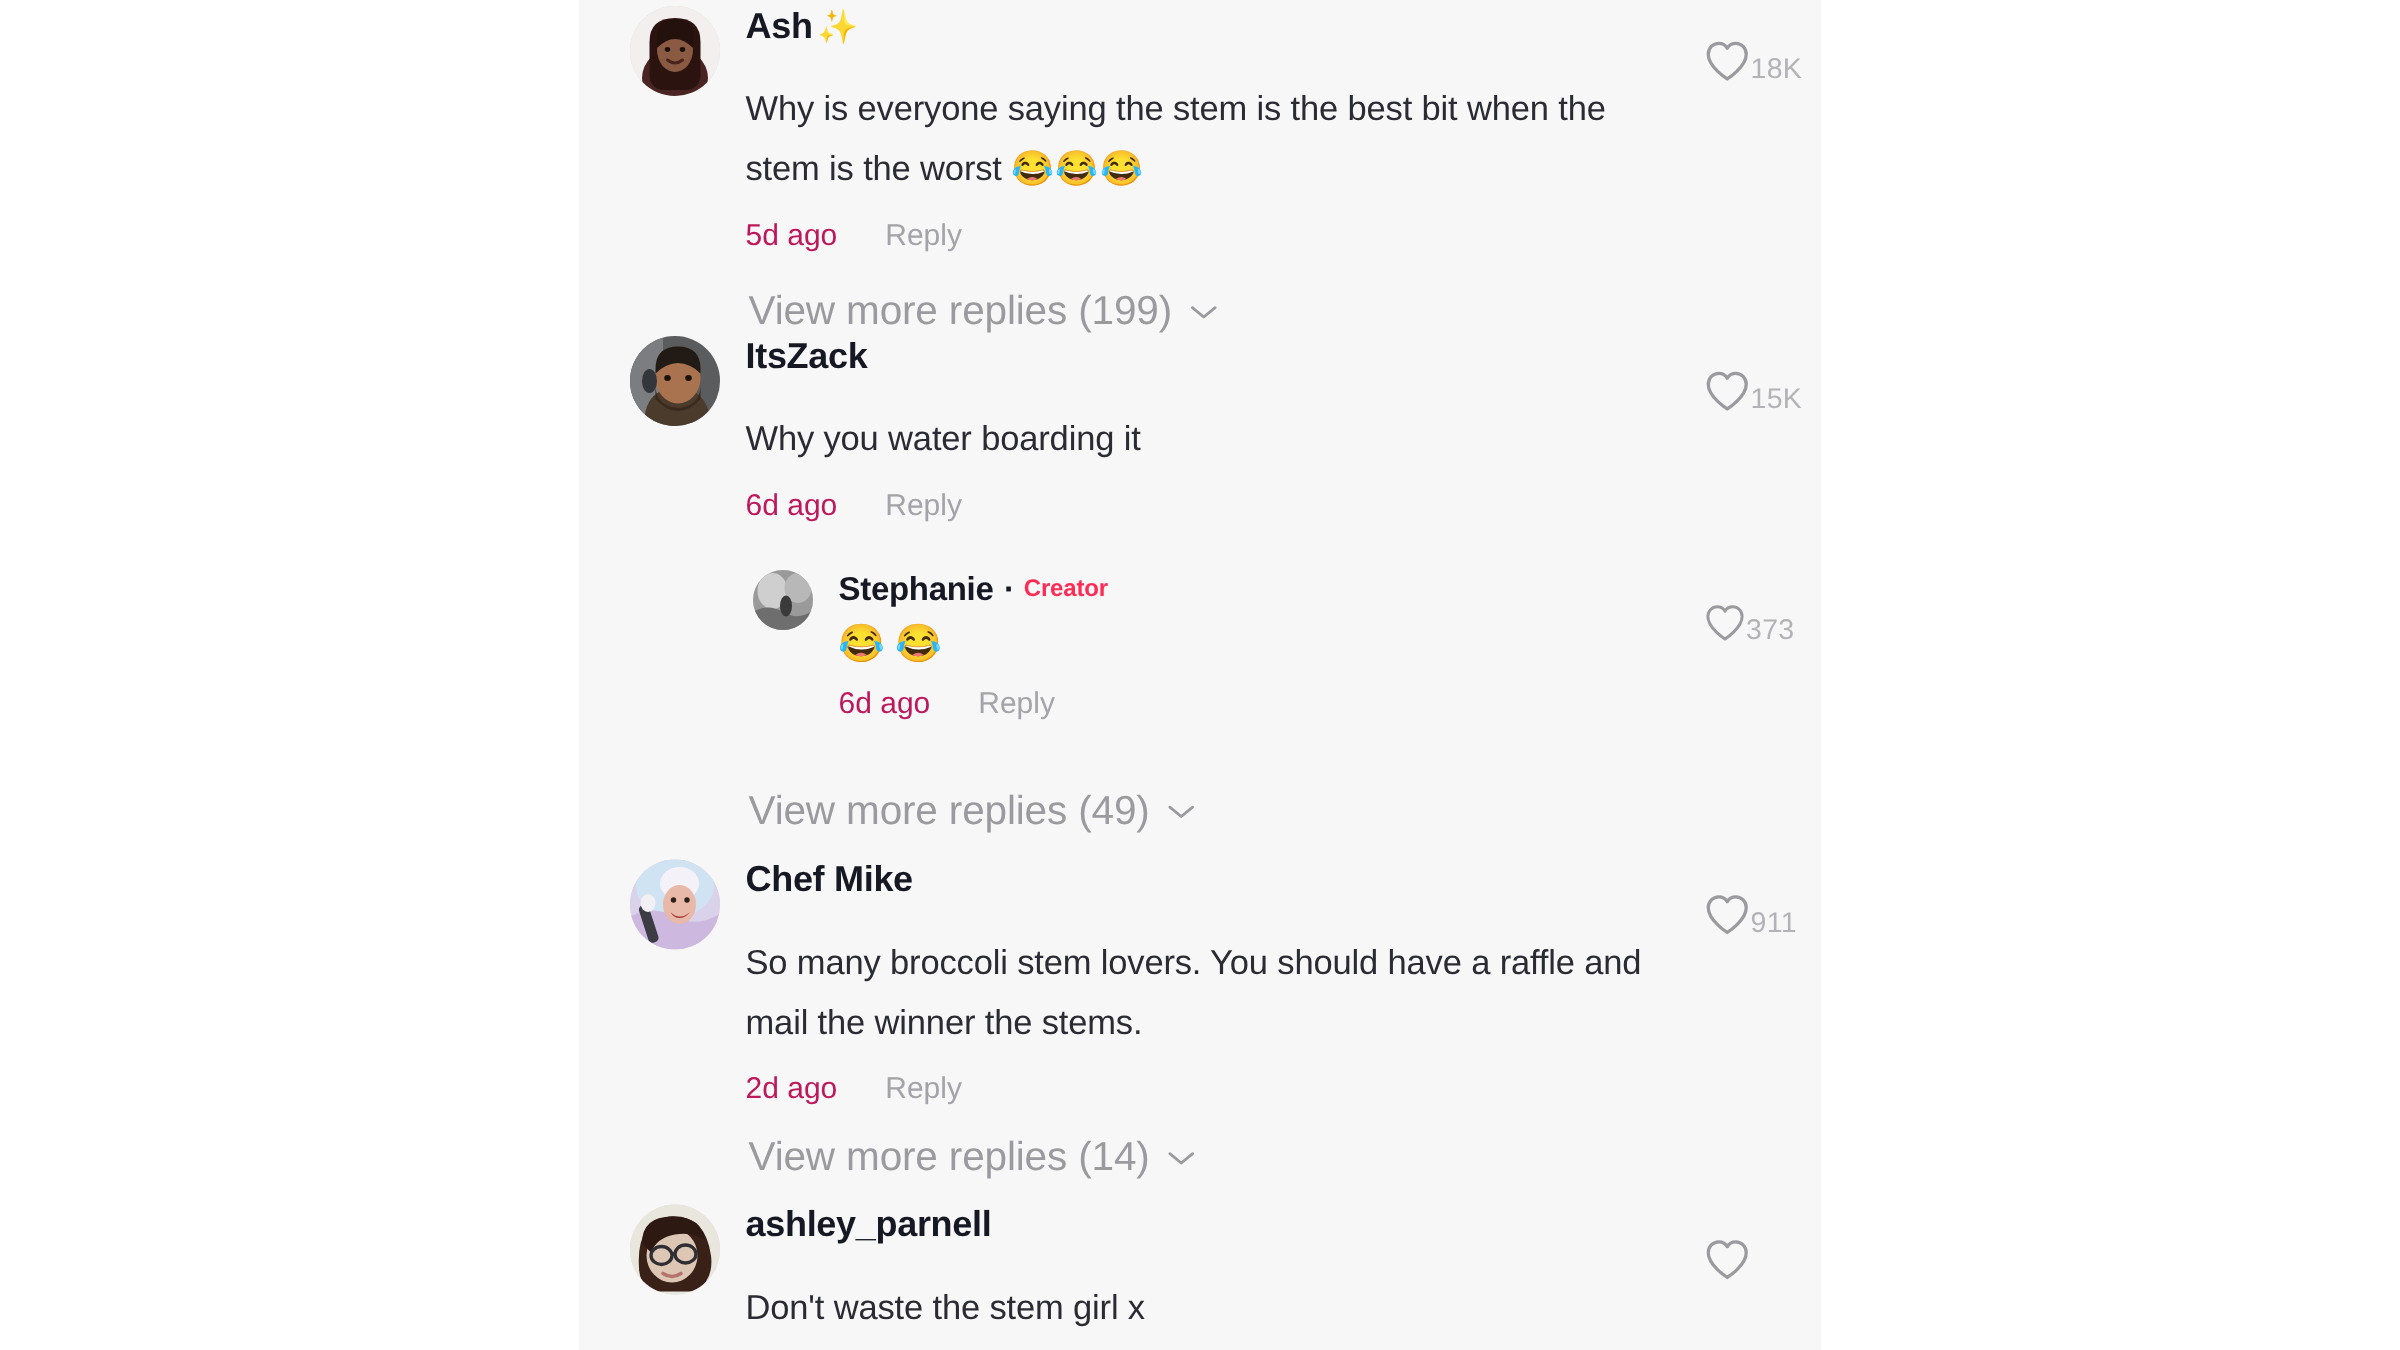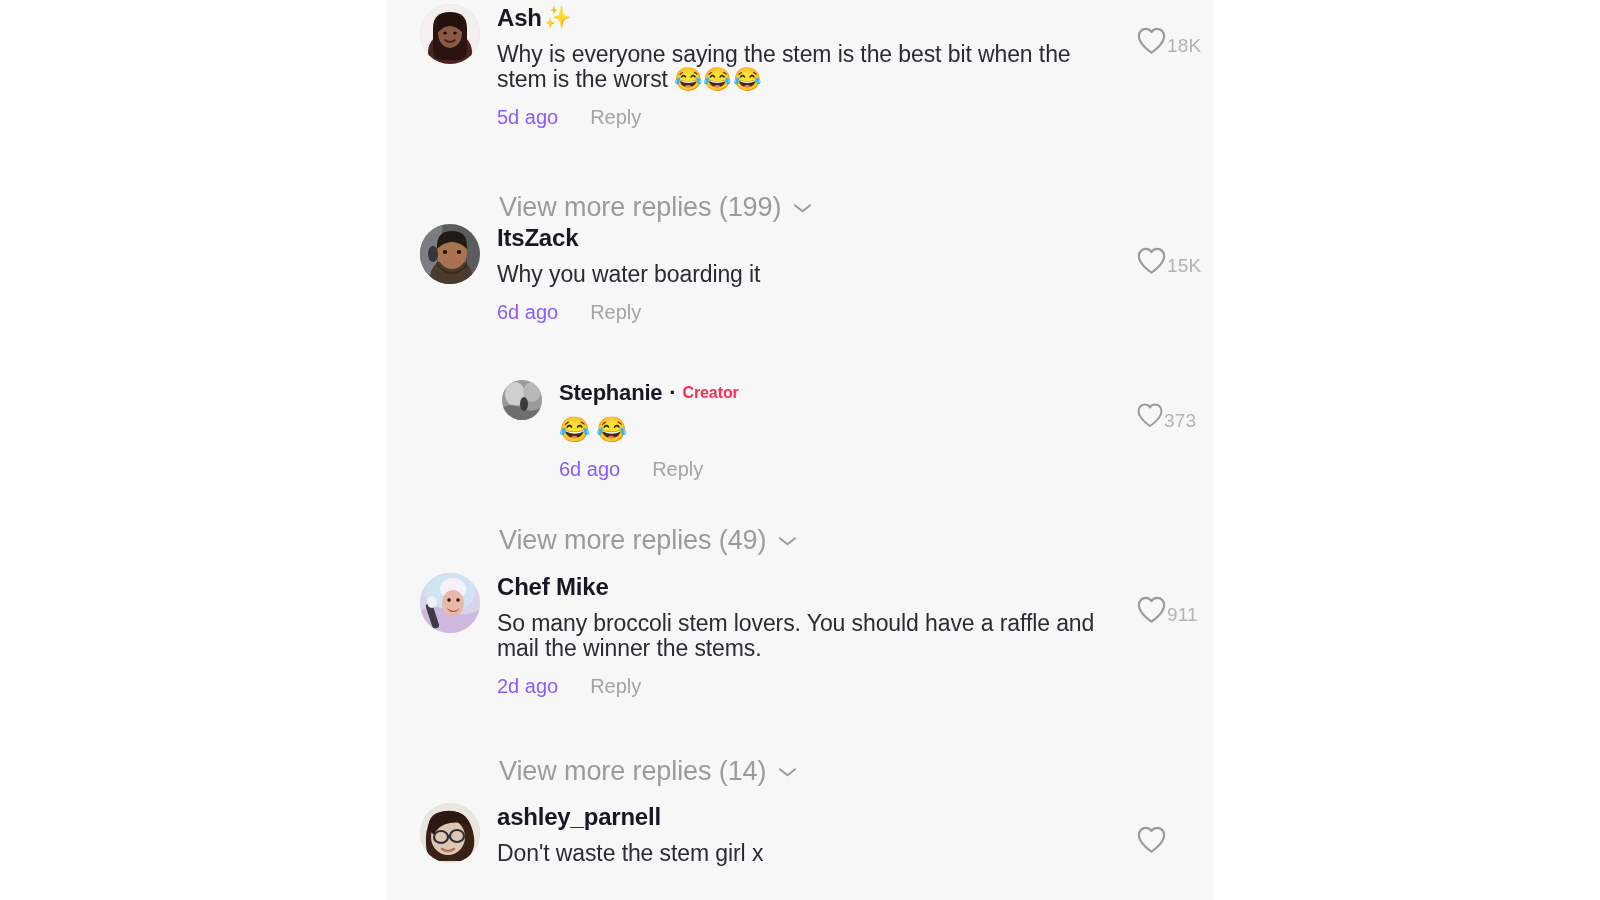--- a/index.html
+++ b/index.html
@@ -88,38 +88,38 @@
 
   .creator-badge {
     color: #fe2c55;
     font-weight: bold;
     font-size: 16px;
     letter-spacing: -0.1px;
   }
 
   .c-text {
     font-size: 23px;
-    line-height: 25px;
+    line-height: 40px;
     color: #2b2b33;
-    margin-top: 10px;
+    margin-top: 20px;
     letter-spacing: -0.1px;
     max-width: 600px;
   }
   .c-text .emo { font-size: 23px; letter-spacing: 1px; }
   .c-text.emoji-only { font-size: 25px; line-height: 30px; margin-top: 8px; }
 
   .c-meta {
     margin-top: 13px;
     font-size: 20px;
     color: #a9a9ad;
     line-height: 24px;
     display: flex;
     align-items: center;
   }
-  .c-meta .time { color: #8b5cf6; }
+  .c-meta .time { color: #be185d; }
   .c-meta .reply {
     margin-left: 32px;
     color: #a3a3a8;
   }
 
   
   .likes {
     flex: 0 0 auto;
     width: 78px;
     display: flex;

